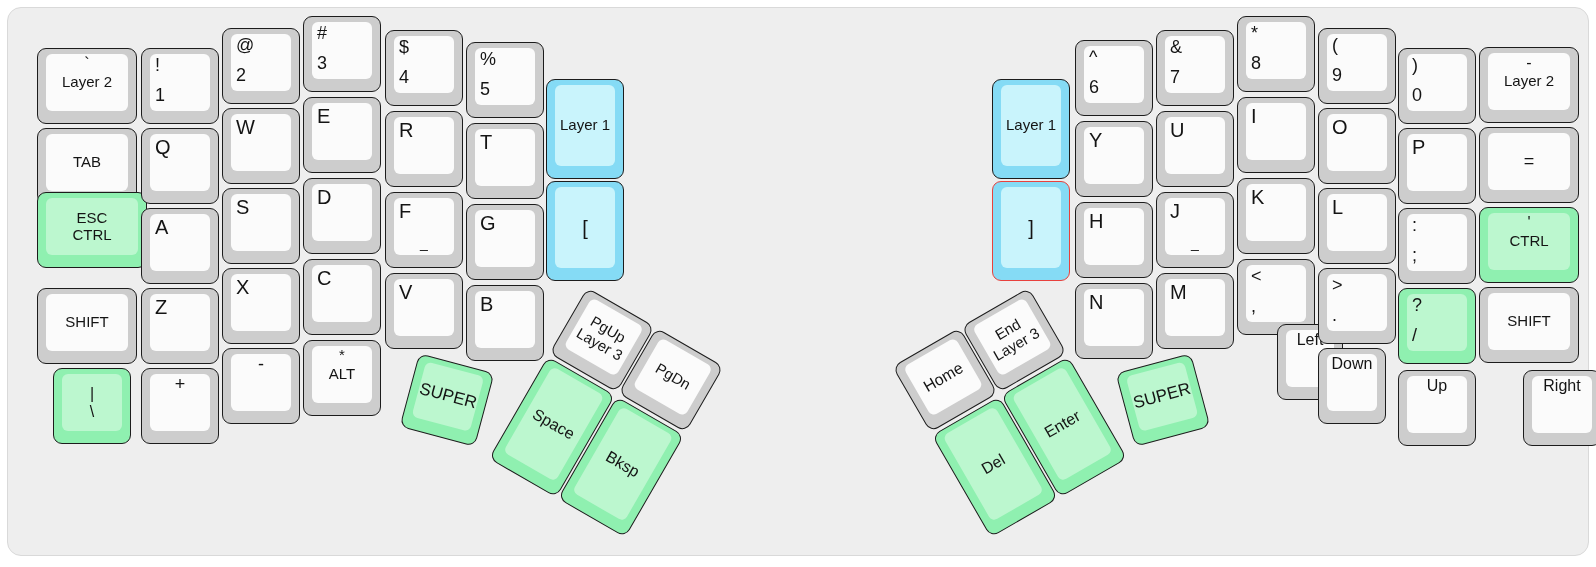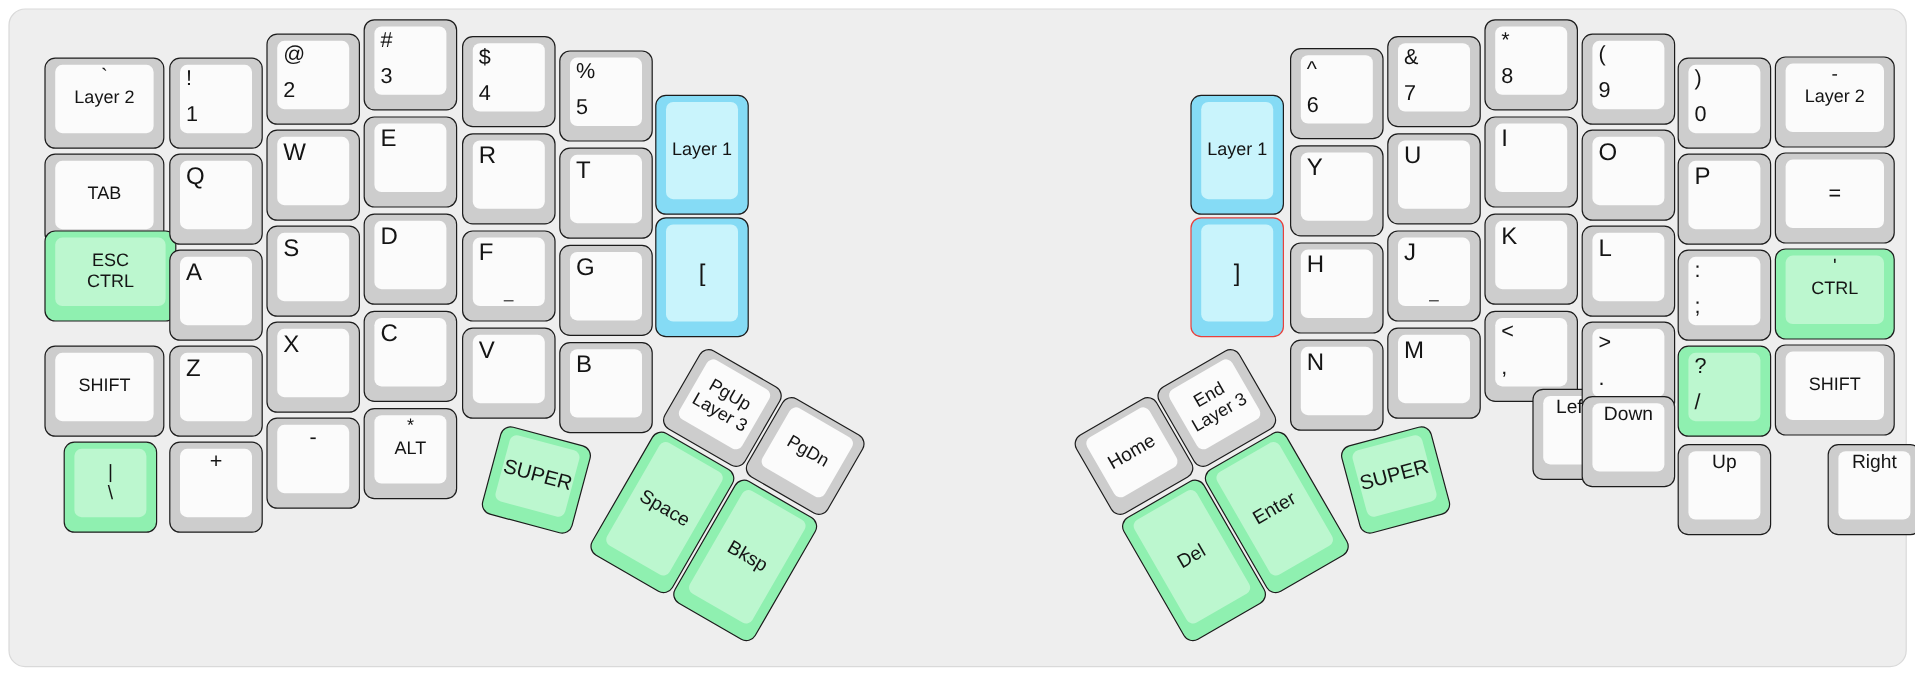--- a/index.html
+++ b/index.html
@@ -438,21 +438,21 @@
           <span class="leg leg-tl" style="font-size: 20px;">L</span>
         </div>
       </div>
       <div class="key gray" style="left: 1318px; top: 268px; width: 78px; height: 76px;">
         <div class="face">
           <div class="leg-center"></div>
           <span class="leg leg-tl" style="font-size: 18px;">&gt;</span>
           <span class="leg leg-bl" style="font-size: 18px;">.</span>
         </div>
       </div>
-      <div class="key gray" style="left: 1318px; top: 330px; width: 78px; height: 76px;">
+      <div class="key gray" style="left: 1318px; top: 348px; width: 68px; height: 76px;">
         <div class="face">
           <div class="leg-center"></div>
           <span class="leg leg-tc" style="font-size: 16px;">Down</span>
         </div>
       </div>
       <div class="key gray" style="left: 1398px; top: 48px; width: 78px; height: 76px;">
         <div class="face">
           <div class="leg-center"></div>
           <span class="leg leg-tl" style="font-size: 18px;">)</span>
           <span class="leg leg-bl" style="font-size: 18px;">0</span>

